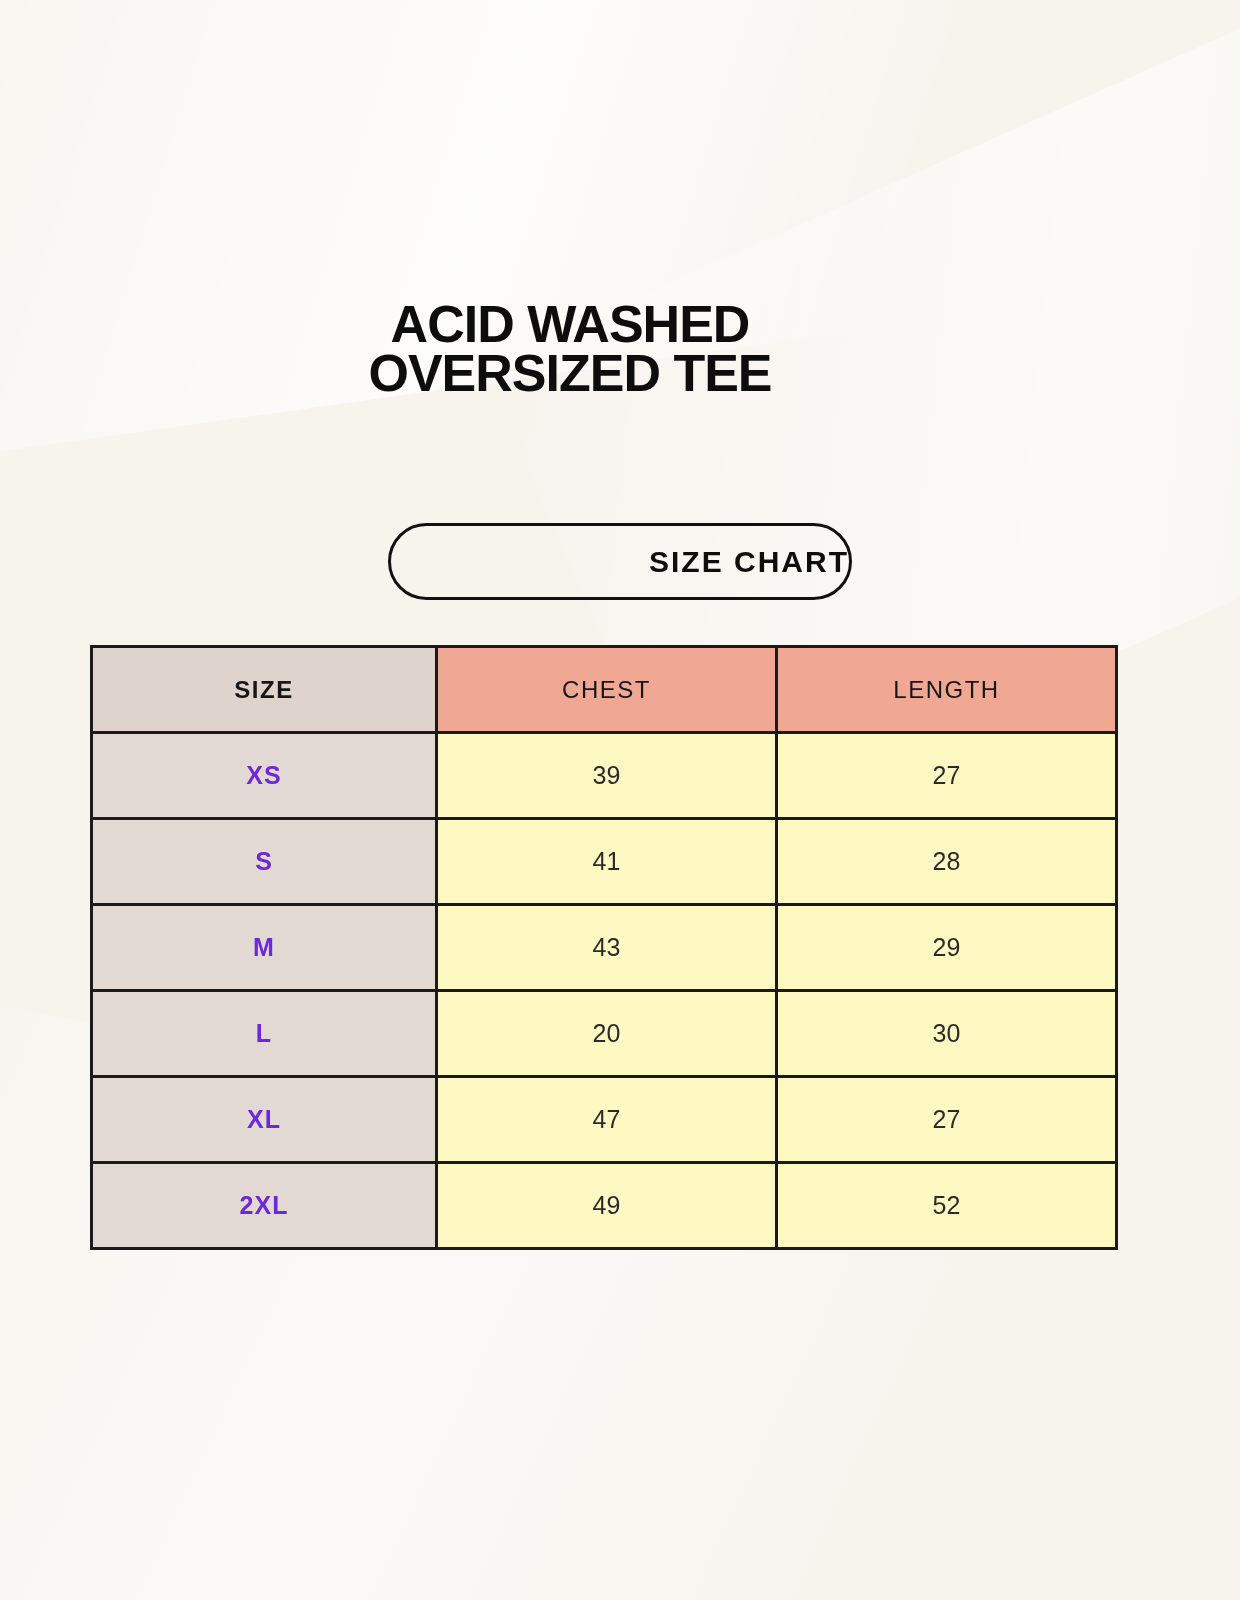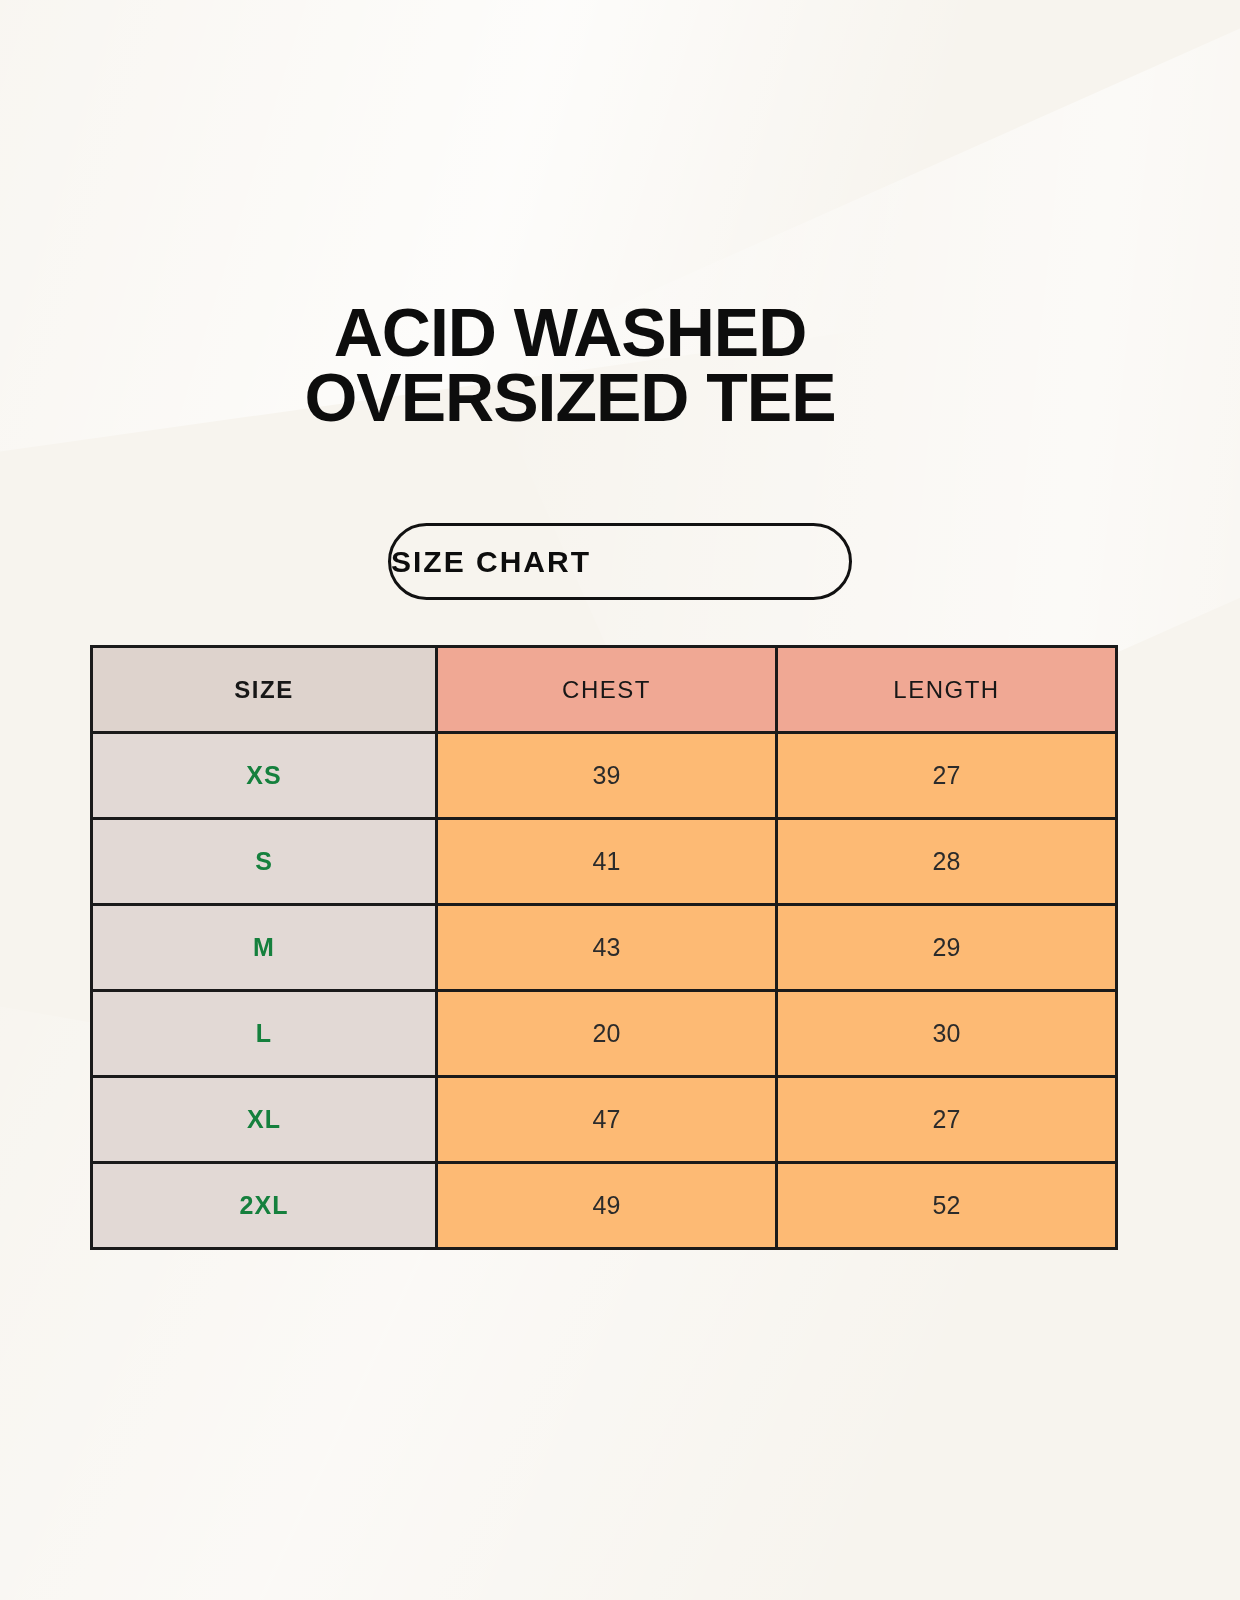--- a/index.html
+++ b/index.html
@@ -53,40 +53,40 @@
     height: 1600px;
     box-sizing: border-box;
   }
 
   .title {
     position: absolute;
     top: 300px;
     left: 0;
     width: 1140px;
     text-align: center;
-    font-size: 68px;
+    font-size: 52px;
     line-height: 0.95;
     font-weight: 700;
     letter-spacing: -1px;
     color: #0d0d0d;
     white-space: pre-line;
   }
 
   .badge {
     position: absolute;
     top: 523px;
     left: 50%;
     transform: translateX(-50%);
     width: 464px;
     height: 77px;
     border: 3px solid #111111;
     border-radius: 40px;
     display: flex;
     align-items: center;
-    justify-content: flex-start;
+    justify-content: flex-end;
     box-sizing: border-box;
     background: transparent;
   }
   .badge-label {
     font-size: 30px;
     font-weight: 700;
     letter-spacing: 2px;
     color: #0d0d0d;
   }
 
@@ -128,24 +128,24 @@
     font-weight: 400;
     letter-spacing: 1.5px;
     color: #171717;
   }
 
   td.cell-size {
     background: #e2d9d5;
     font-size: 25px;
     font-weight: 700;
     letter-spacing: 1px;
-    color: #15803d;
+    color: #6d28d9;
   }
   td.cell-value {
-    background: #fdba74;
+    background: #fef9c3;
     font-size: 25px;
     font-weight: 400;
     color: #2b2b2b;
   }
 
   .footnote {
     position: absolute;
     top: 1243px;
     left: 90px;
     width: 1025px;

